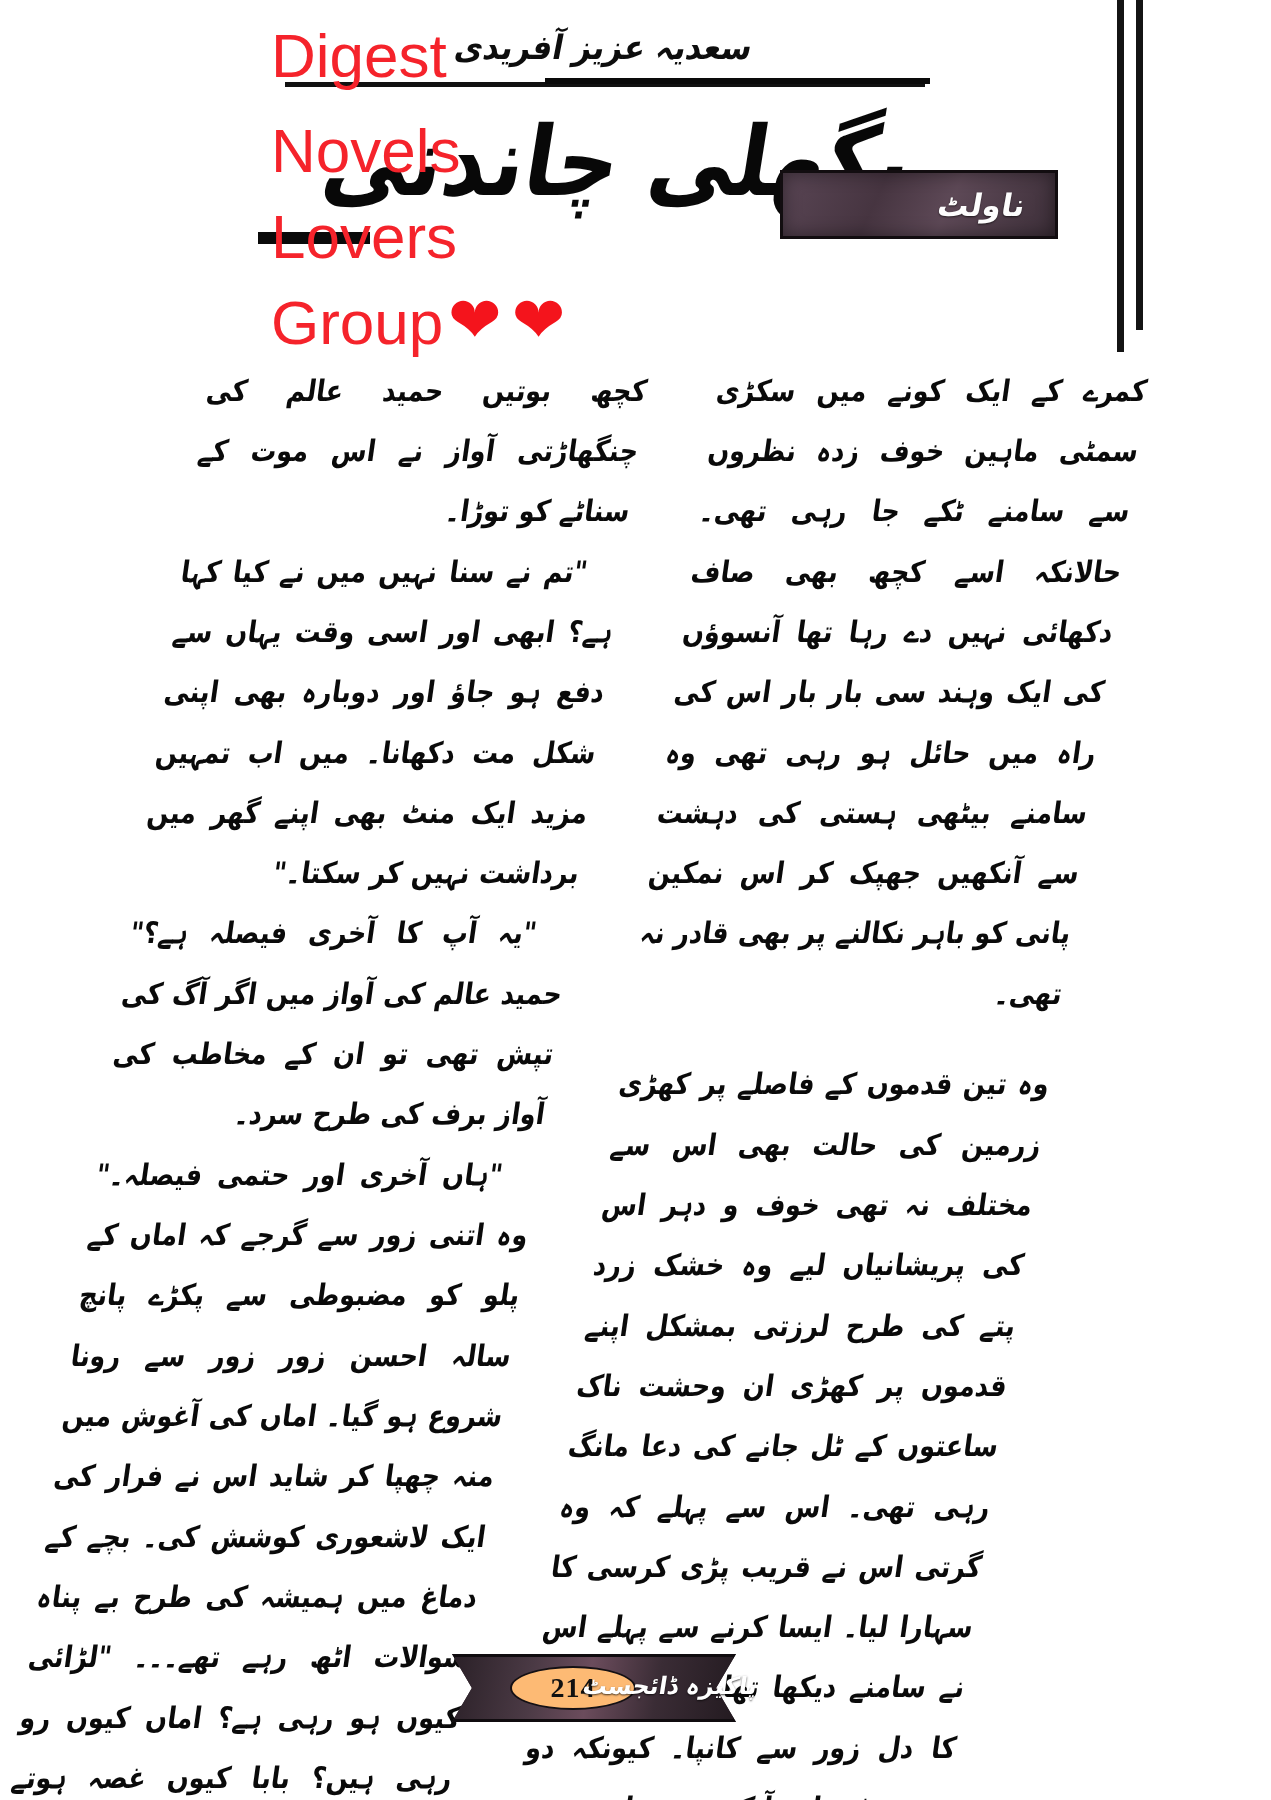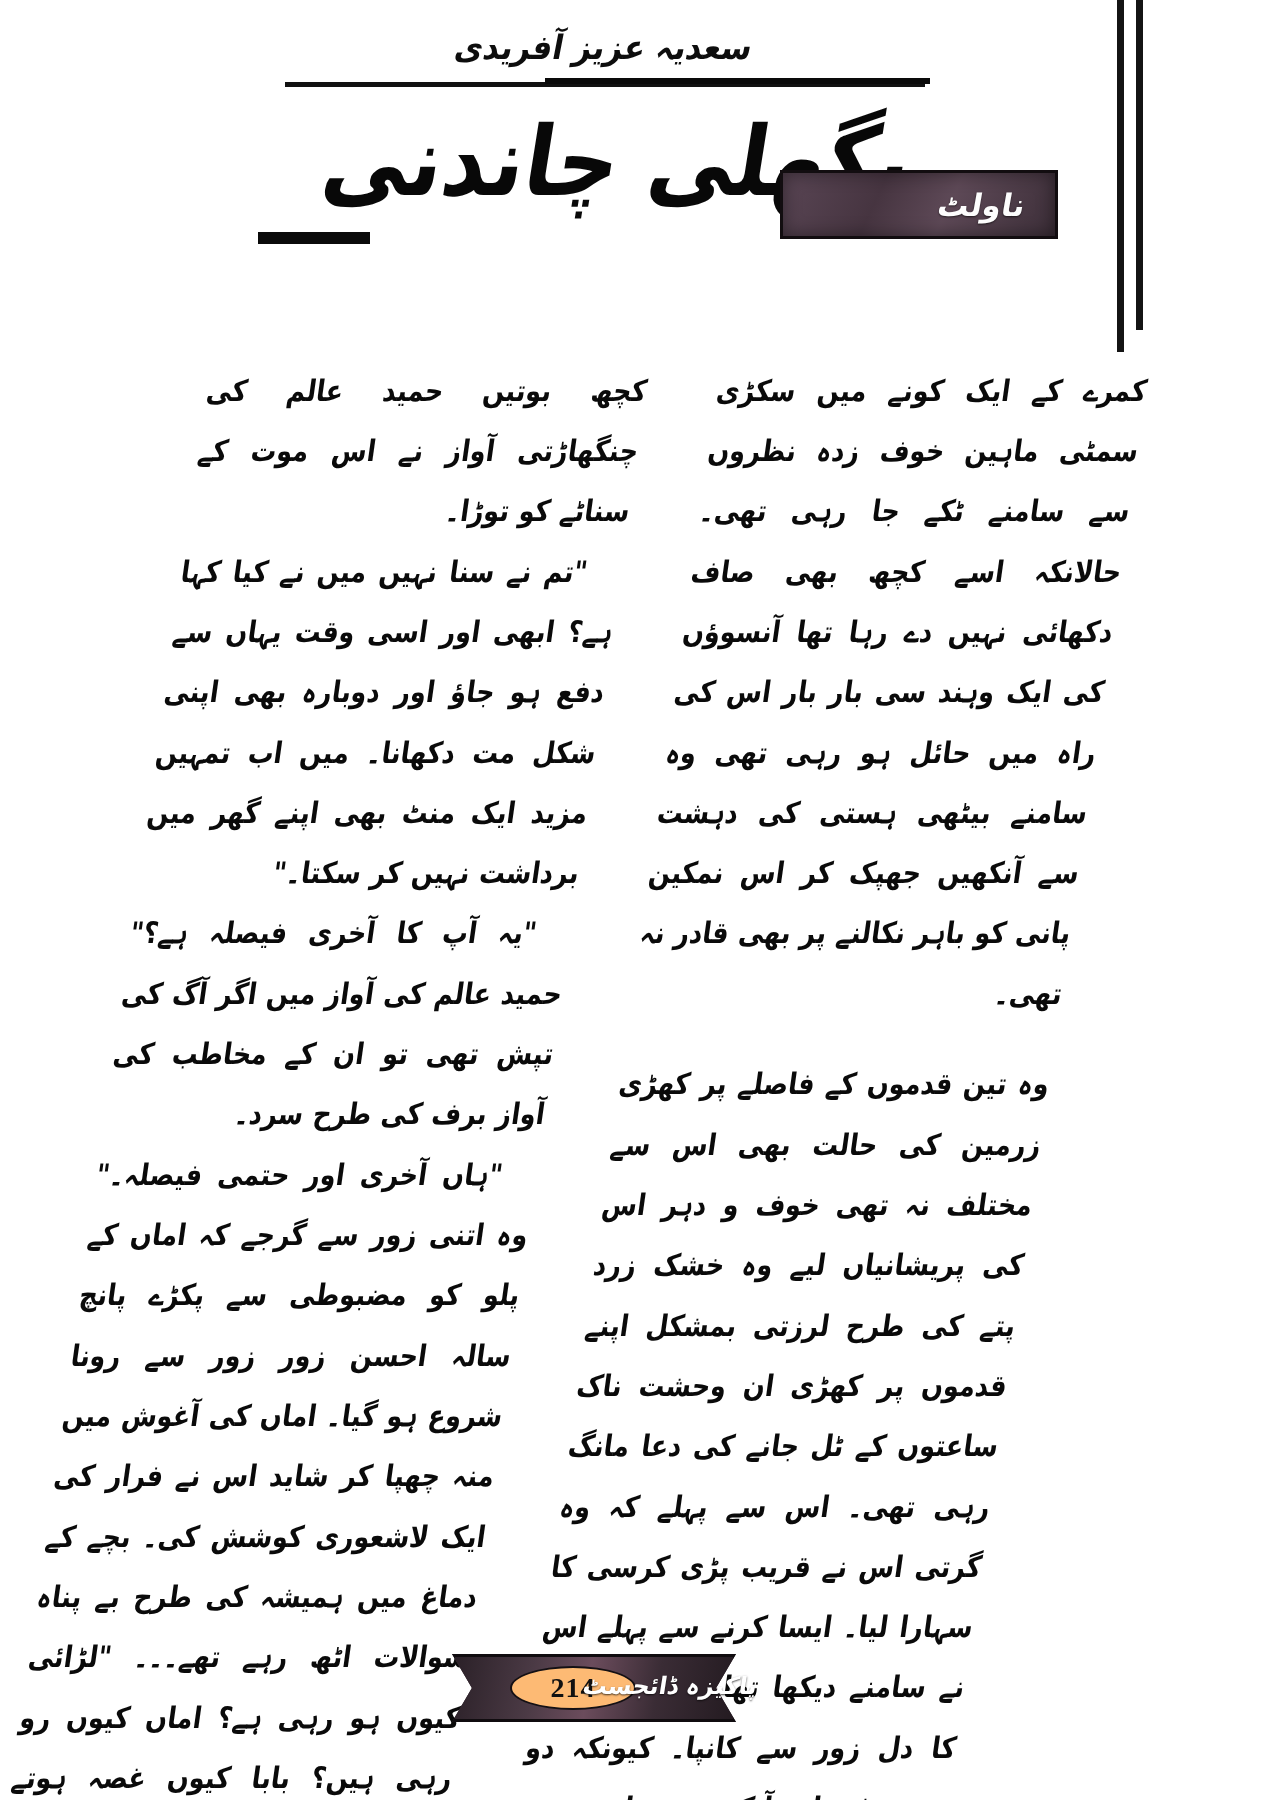--- a/index.html
+++ b/index.html
@@ -159,20 +159,27 @@
     <div class="vrule v2"></div>
 
     <div class="story-title">پگھلی چاندنی</div>
     <div class="title-underline"></div>
 
     <div class="tag-box">
       <span class="tag-text">ناولٹ</span>
     </div>
   </div>
 
+  <div class="watermark">
+    <div class="wm-line wm-1">Digest</div>
+    <div class="wm-line wm-2">Novels</div>
+    <div class="wm-line wm-3">Lovers</div>
+    <div class="wm-line wm-4">Group</div>
+    <div class="wm-hearts">❤❤</div>
+  </div>
 
   <div class="columns">
 
     <div class="col col-right">
       <p>کمرے کے ایک کونے میں سکڑی سمٹی ماہین خوف زدہ نظروں سے سامنے ٹکے جا رہی تھی۔ حالانکہ اسے کچھ بھی صاف دکھائی نہیں دے رہا تھا آنسوؤں کی ایک وہند سی بار بار اس کی راہ میں حائل ہو رہی تھی وہ سامنے بیٹھی ہستی کی دہشت سے آنکھیں جھپک کر اس نمکین پانی کو باہر نکالنے پر بھی قادر نہ تھی۔</p>
       <div class="gap"></div>
       <p>وہ تین قدموں کے فاصلے پر کھڑی زرمین کی حالت بھی اس سے مختلف نہ تھی خوف و دہر اس کی پریشانیاں لیے وہ خشک زرد پتے کی طرح لرزتی بمشکل اپنے قدموں پر کھڑی ان وحشت ناک ساعتوں کے ٹل جانے کی دعا مانگ رہی تھی۔ اس سے پہلے کہ وہ گرتی اس نے قریب پڑی کرسی کا سہارا لیا۔ ایسا کرنے سے پہلے اس نے سامنے دیکھا تھا خوف سے اس کا دل زور سے کانپا۔ کیونکہ دو سرخ غصیلی آنکھوں نے لمحہ بھر اسے دیکھا۔ اس نے گھبرا کر اپنی دائیں جانب چارپائی پر بیٹھی ماں کو دیکھا جن کی آنکھیں گزشتہ آدھے گھنٹے سے جس تیزی سے اشک بہا رہی تھیں اتنی ہی تیزی سے وہ دوپٹے کے پلو سے صاف بھی کرتی جا رہی تھیں مبادا توپوں کا رخ ایک بار پھر ان کے آنسوؤں کی طرف نہ مڑ جائے۔</p>
 
     </div>
 

